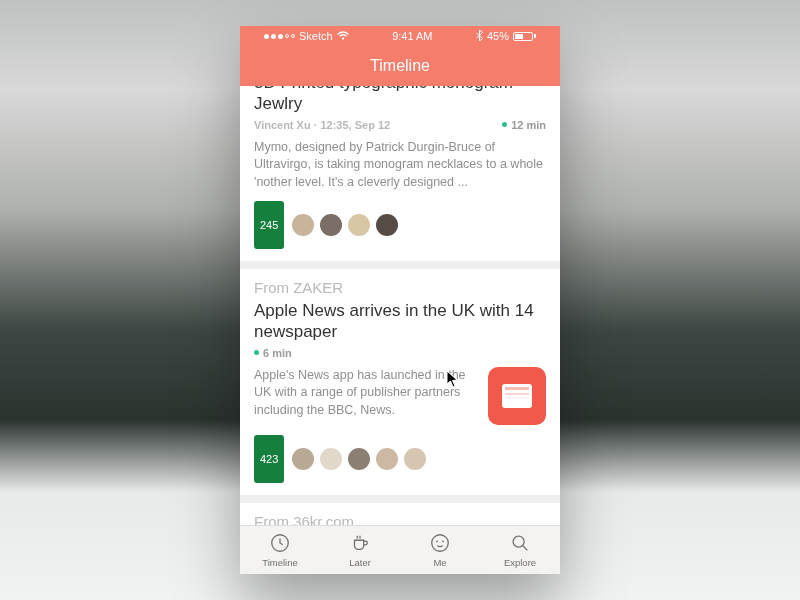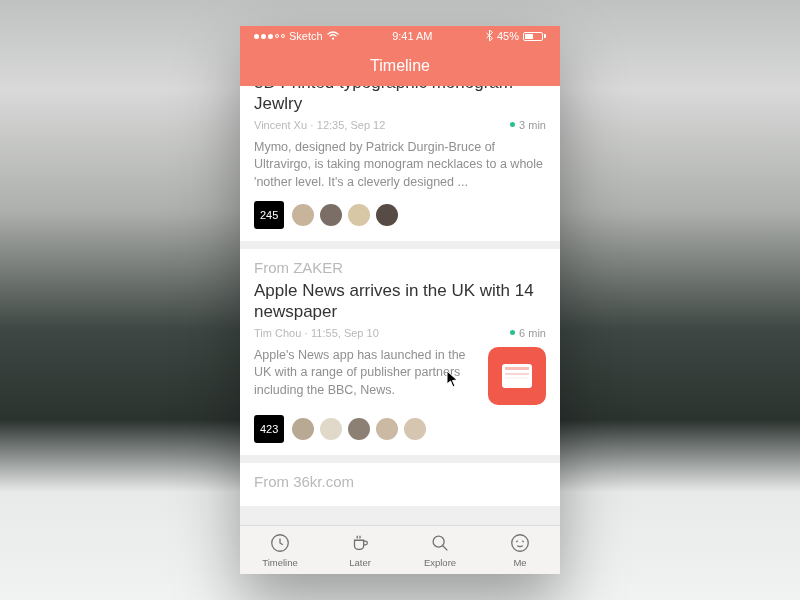--- a/index.html
+++ b/index.html
@@ -13,21 +13,21 @@
     width: 320px; height: 548px; background: #fff;
     box-shadow: 0 30px 60px rgba(0,0,0,0.35);
     display: flex; flex-direction: column;
     position: relative;
   }
 
   
   .statusbar {
     height: 20px; background: #f47d6b; color: #fff;
     display: flex; align-items: center; justify-content: space-between;
-    font-size: 11px; padding: 0 14px; font-weight: 400;
+    font-size: 11px; padding: 0 24px; font-weight: 400;
   }
   .sb-left, .sb-right { display: flex; align-items: center; gap: 4px; }
   .dots { display: inline-flex; gap: 2px; }
   .dot { width: 5px; height: 5px; border-radius: 50%; background: #fff; }
   .dot.hollow { background: transparent; border: 1px solid #fff; width: 4px; height: 4px; }
   .battery { display: inline-flex; align-items: center; }
   .battery-body { width: 20px; height: 9px; border: 1px solid #fff; border-radius: 2px; position: relative; }
   .battery-fill { position: absolute; left: 1px; top: 1px; bottom: 1px; width: 42%; background: #fff; }
   .battery-cap { width: 2px; height: 4px; background: #fff; margin-left: 1px; border-radius: 0 1px 1px 0; }
 
@@ -36,33 +36,33 @@
     height: 40px; background: #f47d6b; color: #fff;
     display: flex; align-items: center; justify-content: center;
     font-size: 16px; font-weight: 300;
   }
 
   
   .content { flex: 1; overflow: hidden; background: #eeefee; }
   .card { background: #fff; padding: 10px 14px 12px; margin-bottom: 8px; }
   .card-from { font-size: 15px; color: #b9b9b9; margin-bottom: 4px; }
   .card-title { font-size: 17px; line-height: 1.25; color: #333; font-weight: 400; margin-bottom: 4px; }
-  .meta-row { display: flex; font-size: 11px; color: #b9b9b9; margin-bottom: 8px; }
+  .meta-row { display: flex; font-size: 11px; color: #b9b9b9; margin-bottom: 8px; font-weight: bold; }
   .meta-left { flex: 1; }
   .readtime { display: inline-flex; align-items: center; gap: 4px; color: #9a9a9a; }
   .readtime .bullet { width: 5px; height: 5px; background: #2bbf8a; border-radius: 50%; }
   .body-row { display: flex; gap: 22px; }
   .body-text { font-size: 12.5px; line-height: 1.4; color: #8f8f8f; flex: 1; }
   .thumbnail { width: 58px; height: 58px; border-radius: 10px; background: #f15a4a; display: flex; align-items: center; justify-content: center; flex-shrink: 0; }
   .thumbnail-inner { width: 30px; height: 24px; background: #fff; border-radius: 3px; position: relative; }
   .thumbnail-inner::before { content:""; position:absolute; top:3px; left:3px; right:3px; height:3px; background:#f15a4a; opacity:.4; }
   .thumbnail-inner::after { content:""; position:absolute; top:9px; left:3px; right:3px; height:2px; background:#f15a4a; opacity:.25; box-shadow: 0 4px 0 rgba(241,90,74,.25); }
 
   .engage-row { display: flex; align-items: center; gap: 8px; margin-top: 10px; }
-  .count-badge { background: #000000; color: #fff; font-size: 11px; font-weight: 500; padding: 8px 6px; border-radius: 3px; min-width: 28px; text-align: right; }
+  .count-badge { background: #15803d; color: #fff; font-size: 11px; font-weight: 500; padding: 18px 6px; border-radius: 3px; min-width: 28px; text-align: right; }
   .avatars { display: flex; gap: 6px; }
   .avatar { width: 22px; height: 22px; border-radius: 50%; background: #ccc; }
 
   
   .tabbar {
     height: 49px; background: #f4f3f1; border-top: 1px solid #ddd;
     display: flex;
   }
   .tab { flex: 1; display: flex; flex-direction: column; align-items: center; justify-content: center; gap: 1px; color: #6f6f6f; font-size: 9.5px; }
   .tab svg { width: 22px; height: 22px; stroke: #6f6f6f; fill: none; stroke-width: 1.4; }
@@ -119,42 +119,39 @@
   <div class="content">
 
     <div class="card" style="margin-top:-24px">
       <div class="card-title">3D Printed typographic monogram Jewlry</div>
       <div class="meta-row">
         <span class="meta-left">
           <span>Vincent Xu</span> · <span>12:35, Sep 12</span>
         </span>
         <span class="readtime">
             <span class="bullet"></span>
-            <span>3 min</span>
+            <span>12 min</span>
           </span>
       </div>
       <div class="body-text">Mymo, designed by Patrick Durgin-Bruce of Ultravirgo, is taking monogram necklaces to a whole 'nother level. It's a cleverly designed ...</div>
       <div class="engage-row">
         <span class="count-badge">245</span>
         <span class="avatars" id="av0">
             <span class="avatar" style="background: rgb(200, 180, 154);"></span>
             <span class="avatar" style="background: rgb(122, 110, 102);"></span>
             <span class="avatar" style="background: rgb(216, 199, 165);"></span>
             <span class="avatar" style="background: rgb(86, 76, 69);"></span>
           </span>
       </div>
     </div>
 
     <div class="card">
       <div class="card-from">From ZAKER</div>
       <div class="card-title">Apple News arrives in the UK with 14 newspaper</div>
       <div class="meta-row">
-        <span class="meta-left">
-          <span>Tim Chou</span> · <span>11:55, Sep 10</span>
-        </span>
         <span class="readtime">
             <span class="bullet"></span>
             <span>6 min</span>
           </span>
       </div>
       <div class="body-row">
         <div class="body-text">Apple's News app has launched in the UK with a range of publisher partners including the BBC,  News.</div>
         <div class="thumbnail">
             <div class="thumbnail-inner"></div>
           </div>
@@ -188,32 +185,32 @@
     <div class="tab">
       <span><svg viewBox="0 0 24 24">
             <path d="M6 9 h10 v6 a4 4 0 0 1 -4 4 h-2 a4 4 0 0 1 -4 -4 z"></path>
             <path d="M16 10 h2 a2 2 0 0 1 0 4 h-2"></path>
             <path d="M9 4 v3 M12 4 v3"></path>
           </svg></span>
       <span>Later</span>
     </div>
     <div class="tab">
       <span><svg viewBox="0 0 24 24">
-            <circle cx="10.5" cy="10.5" r="6"></circle>
-            <path d="M15 15 L20 20"></path>
-          </svg></span>
-      <span>Explore</span>
-    </div>
-    <div class="tab">
-      <span><svg viewBox="0 0 24 24">
             <circle cx="12" cy="12" r="9"></circle>
             <path d="M8 11 l1.5 -1.5 M16 11 l-1.5 -1.5"></path>
             <path d="M9 15 q3 2 6 0"></path>
           </svg></span>
       <span>Me</span>
+    </div>
+    <div class="tab">
+      <span><svg viewBox="0 0 24 24">
+            <circle cx="10.5" cy="10.5" r="6"></circle>
+            <path d="M15 15 L20 20"></path>
+          </svg></span>
+      <span>Explore</span>
     </div>
   </div>
 
 </div>
 
 <div class="cursor">
   <svg viewBox="0 0 14 18">
       <path d="M1 1 L1 14 L4.5 11 L7 17 L9 16 L6.5 10.5 L11 10 Z" fill="#000" stroke="#fff" stroke-width="1"></path>
     </svg>
 </div>

